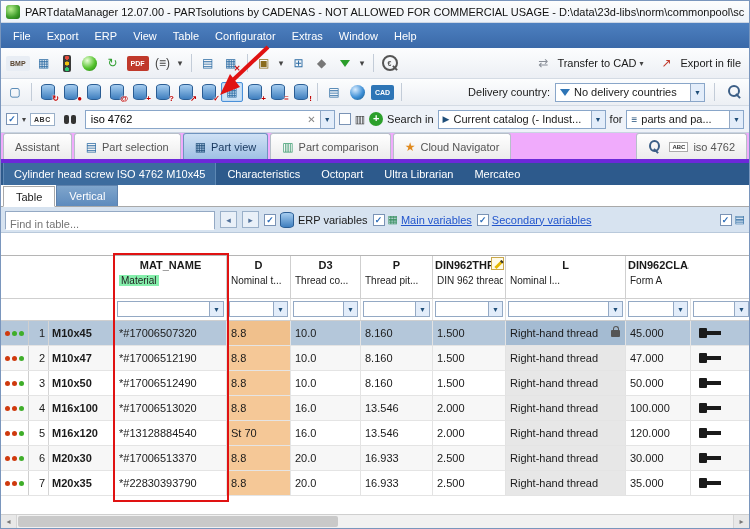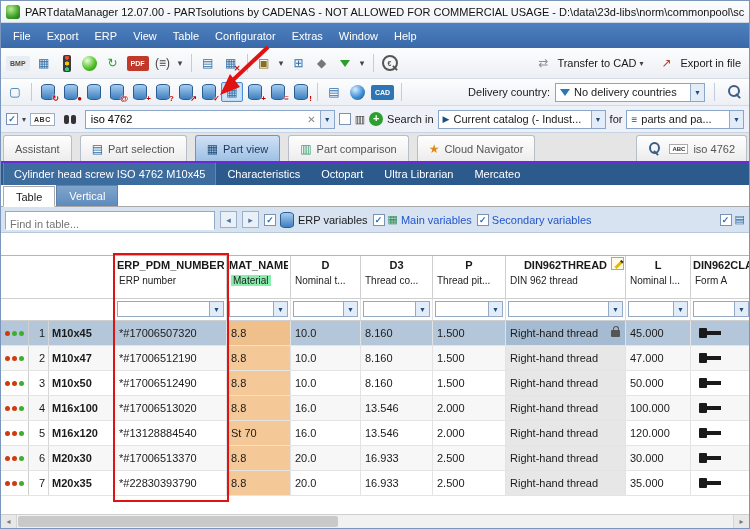--- a/index.html
+++ b/index.html
@@ -87,22 +87,22 @@
     padding:2px 3px; color:#333; letter-spacing:0.5px; }
   .searchbox { width:250px; height:19px; border:1px solid #89a6c9; background:#fff;
     display:flex; align-items:center; padding:0 0 0 5px; }
   .searchbox input { border:none; outline:none; flex:1; font:11px "Liberation Sans",sans-serif; min-width:0; }
   .clearx { color:#888; font-size:10px; padding:0 4px; }
   .plusic { width:14px; height:14px; border-radius:50%; background:#2ca02c; color:#fff;
     font-weight:700; font-size:11px; line-height:12px; text-align:center; flex:none; }
   .lbl { white-space:nowrap; }
 
   
-  .maintabs { height:30px; background:#e5e5e5; border-bottom:2px solid #6d28d9;
-    display:flex; align-items:flex-end; padding:0 2px; gap:8px; overflow:hidden; }
+  .maintabs { height:30px; background:#f0abfc; border-bottom:4px solid #6d28d9;
+    display:flex; align-items:flex-end; padding:0 2px; gap:2px; overflow:hidden; }
   .mtab { height:26px; display:inline-flex; align-items:center; gap:5px; padding:0 11px;
     border:1px solid #b6bfc9; border-bottom:none; border-radius:3px 3px 0 0;
     background:linear-gradient(#ffffff,#ececec); color:#555; white-space:nowrap; }
   .mtab.active { background:linear-gradient(#cfe1f5,#9fc0e4); border-color:#6f94bf; color:#17365d; }
   .mtab .tic { font-size:12px; }
   .searchtab { margin-left:auto; }
   .abcmini { font-size:6px; font-weight:700; color:#333; border:1px solid #aaa; padding:1px 2px; background:#fff; }
 
   
   .doctabs { height:22px; background:#2d5a8c; display:flex; align-items:stretch; padding:0 2px; gap:1px; }
@@ -117,21 +117,21 @@
   .vtab.inactive { background:linear-gradient(#7fa5cc,#5e8bbd); color:#fff; border-color:#5e82ad; }
 
   
   .filterrow { height:26px; background:#d7e3f0; border-bottom:1px solid #b9c9db;
     display:flex; align-items:center; gap:5px; padding:0 4px; overflow:hidden; }
   .findbox { width:210px; height:18px; border:1px solid #94a9c4; background:#fff; display:flex; align-items:center; }
   .findbox input { border:none; outline:none; flex:1; font:11px "Liberation Sans",sans-serif; padding:0 4px; min-width:0;margin-top:8px; }
   .nav { width:17px; height:17px; border:1px solid #9ab0c9; background:#e9f0f8; color:#51719a;
     font-size:9px; display:inline-flex; align-items:center; justify-content:center; }
   .fgrp { display:inline-flex; align-items:center; gap:3px; white-space:nowrap; }
-  .linky { color:#2255cc; }
+  .linky { color:#2255cc; text-decoration:underline; }
   .smic { font-size:11px; }
 
   
   .tablearea { flex:1; background:#fff; position:relative; }
   .spacer { height:22px; background:#fff; }
   .grid { display:grid; grid-template-columns:28px 20px 66px 112px 64px 70px 72px 73px 120px 65px 60px; }
   .thead { height:44px; border-top:1px solid #b5b5b5; border-bottom:1px solid #cfcfcf; background:#fff; }
   .hc { border-right:1px solid #cfcfcf; padding:3px 2px 0; overflow:hidden; position:relative; }
   .hc0 { grid-column:1 / 4; }
   .hc .nm { font-weight:700; font-size:11px; text-align:center; white-space:nowrap; overflow:hidden; }
@@ -318,24 +318,20 @@
       <span class="cb on"></span>
       <span class="smic" style="color:#2e6da4">▤</span>
     </span>
   </div>
 
   <div class="tablearea">
     <div class="spacer"></div>
 
     <div class="grid thead">
       <div class="hc hc0"></div>
-      <div class="hc">
-        <div class="nm">ERP_PDM_NUMBER</div>
-        <div class="ds">ERP number</div>
-      </div>
       <div class="hc mat">
         <div class="nm">MAT_NAME</div>
         <div class="ds"><span>Material</span></div>
       </div>
       <div class="hc">
         <div class="nm">D</div>
         <div class="ds">Nominal t...</div>
       </div>
       <div class="hc">
         <div class="nm">D3</div>

